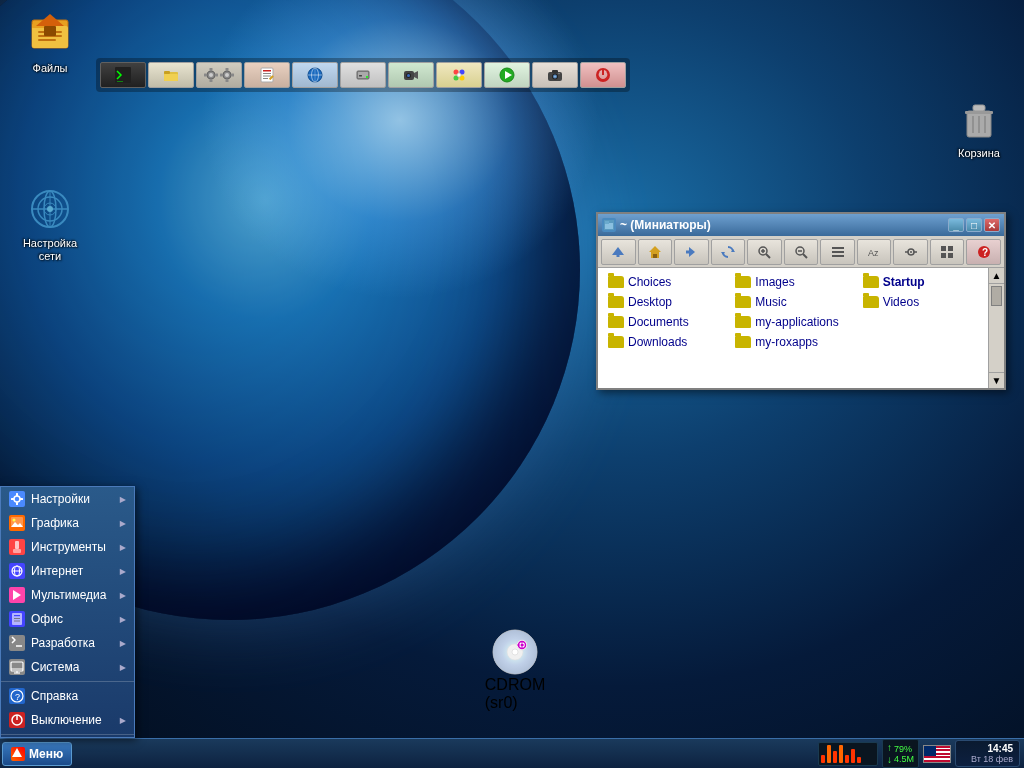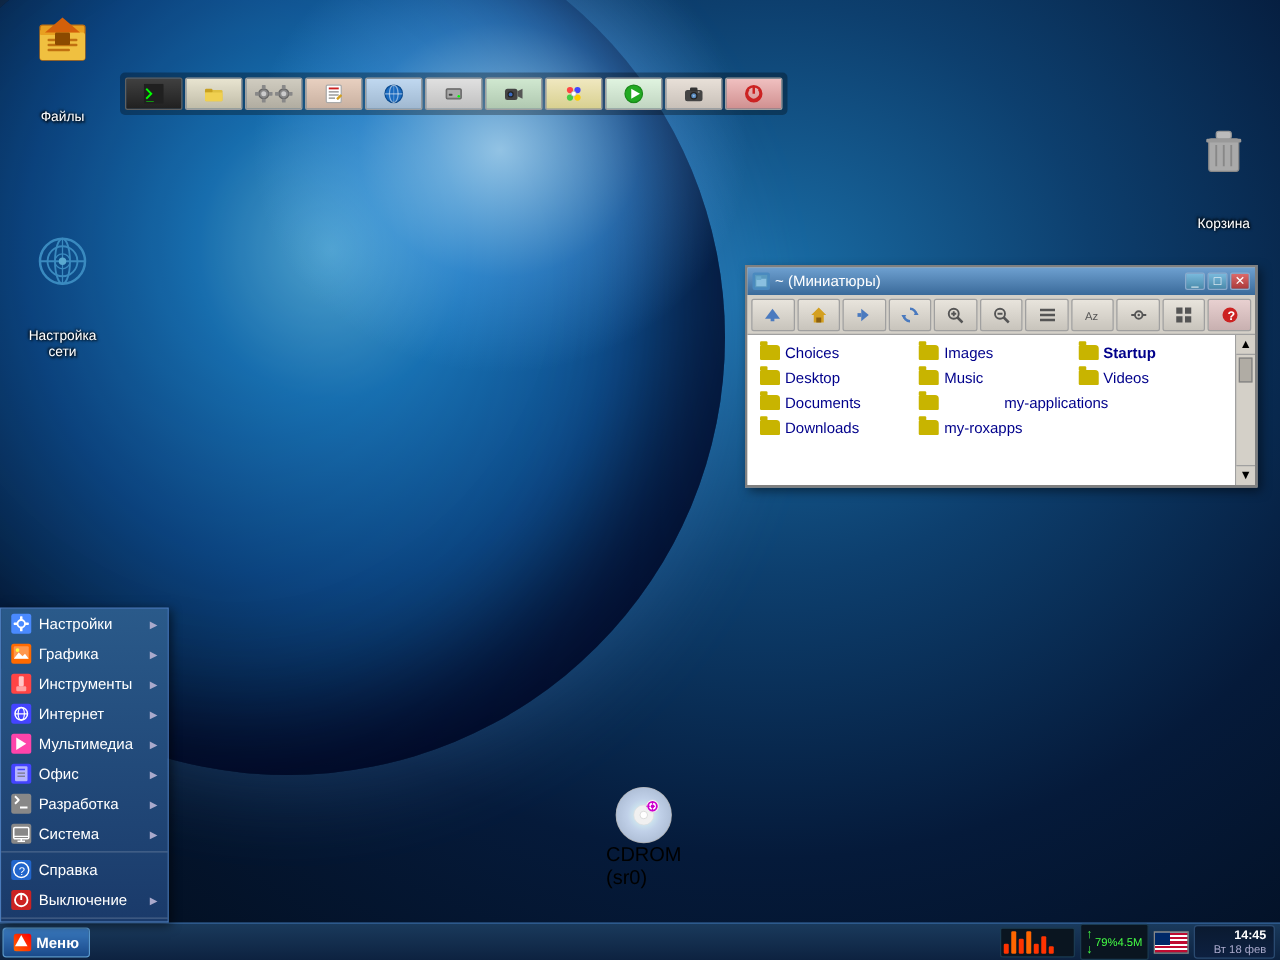--- a/index.html
+++ b/index.html
@@ -152,21 +152,20 @@
       align-items: center;
       justify-content: center;
       margin-bottom: 4px;
     }
     .desktop-icon .icon-label {
       color: white;
       font-size: 11px;
       text-align: center;
       text-shadow: 1px 1px 2px black, -1px -1px 2px black;
       line-height: 1.2;
-      margin-top: 26px;
     }
 
     
     #file-manager {
       position: absolute;
       top: 212px;
       left: 596px;
       width: 410px;
       background: #d4d0c8;
       border: 2px solid #808080;
@@ -174,21 +173,21 @@
       z-index: 50;
     }
     #fm-titlebar {
       background: linear-gradient(to bottom, #6ea0d0, #3a6a9a);
       height: 22px;
       display: flex;
       align-items: center;
       padding: 0 4px;
       color: white;
       font-size: 12px;
-      font-weight: normal;
+      font-weight: bold;
     }
     #fm-titlebar .fm-icon {
       width: 14px;
       height: 14px;
       background: #4a8abf;
       border-radius: 2px;
       margin-right: 4px;
       font-size: 8px;
       display: flex;
       align-items: center;
@@ -643,21 +642,21 @@
           <span>Music</span>
         </div>
         <div class="fm-folder-item">
           <div class="folder-icon-sm"></div>
           <span>Videos</span>
         </div>
         <div class="fm-folder-item">
           <div class="folder-icon-sm"></div>
           <span>Documents</span>
         </div>
-        <div class="fm-folder-item" style="grid-column:2/4;gap:48px;">
+        <div class="fm-folder-item" style="grid-column:2/4;">
           <div class="folder-icon-sm"></div>
           <span>my-applications</span>
         </div>
         <div class="fm-folder-item">
           <div class="folder-icon-sm"></div>
           <span>Downloads</span>
         </div>
         <div class="fm-folder-item">
           <div class="folder-icon-sm"></div>
           <span>my-roxapps</span>
@@ -836,21 +835,21 @@
         <div class="cpu-bar" style="height:8px;"></div>
         <div class="cpu-bar" style="height:14px;"></div>
         <div class="cpu-bar" style="height:6px;"></div>
       </div>
 
       <div id="net-widget">
         <div style="display:flex; flex-direction:column; gap:1px;">
           <span class="net-arrow-up">↑</span>
           <span class="net-arrow-down">↓</span>
         </div>
-        <div style="display:flex; flex-direction:row;">
+        <div style="display:flex; flex-direction:column;">
           <span class="net-text">79%</span>
           <span class="net-text">4.5M</span>
         </div>
       </div>
 
       <div class="flag-us"></div>
 
       <div id="clock-widget">
         <div id="clock-time">14:45</div>
         <div id="clock-date">Вт 18 фев</div>

